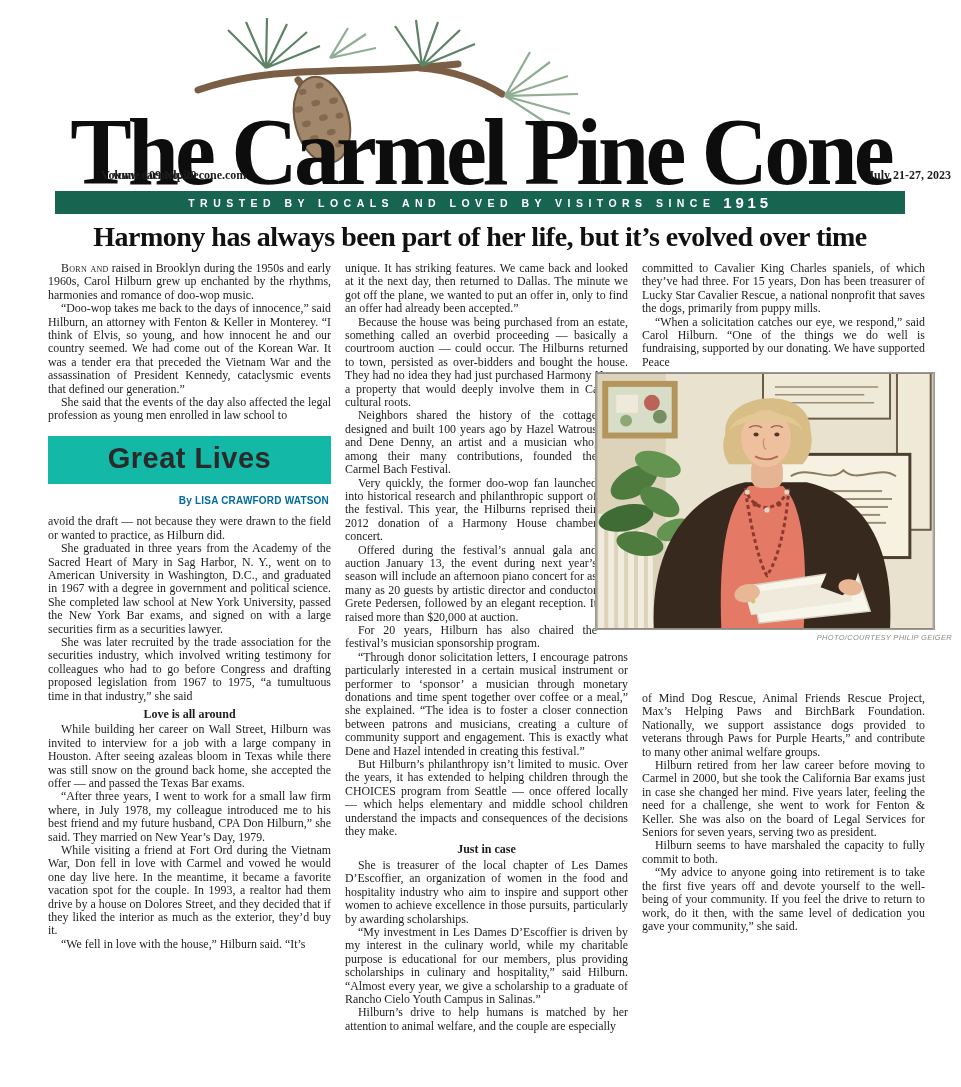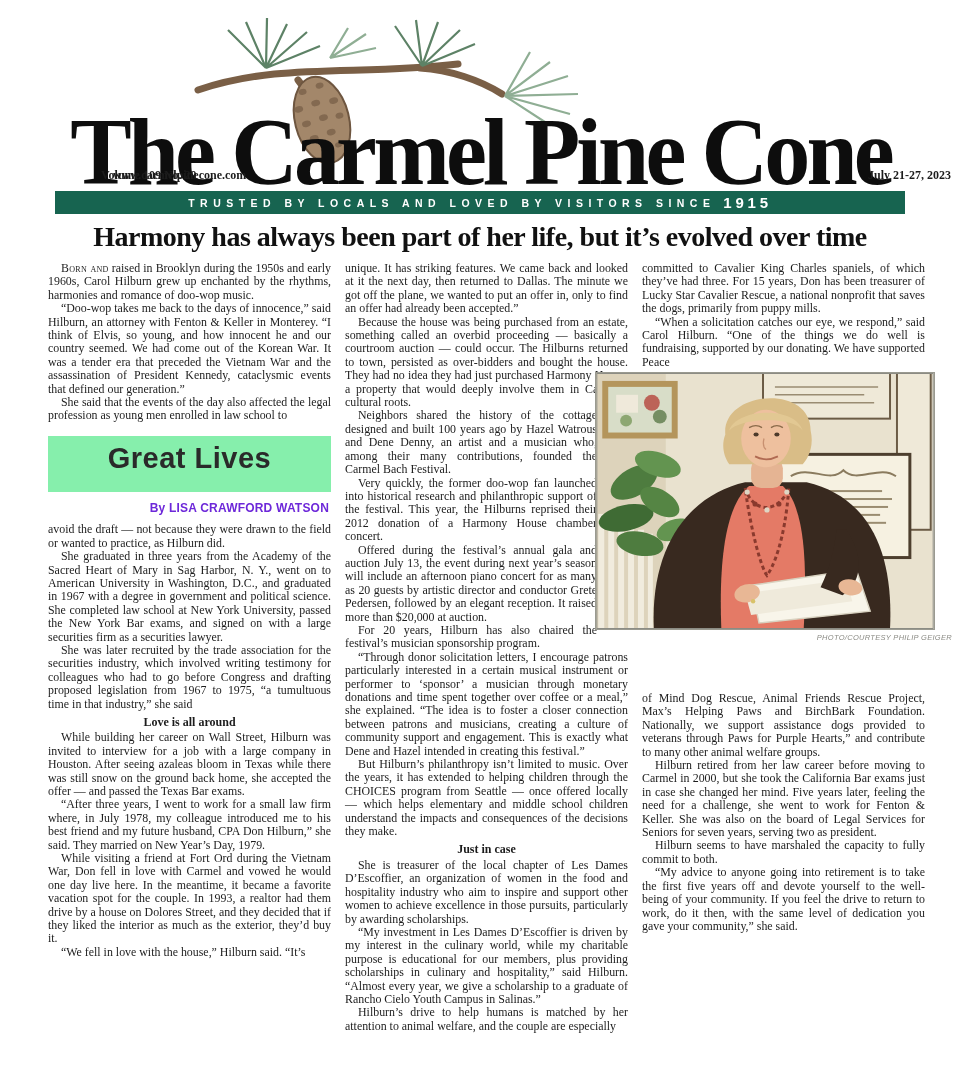--- a/index.html
+++ b/index.html
@@ -31,24 +31,24 @@
   .col p.no-indent{text-indent:0;}
   .col1{left:48px;width:283px;}
   .col2{left:345px;width:283px;}
   .col2 .narrow{width:252px;}
   .col3a{left:642px;width:283px;}
   .col3b{position:absolute;left:642px;top:692px;width:283px;font-size:11.9px;line-height:13.4px;text-align:justify;}
   .col3b p{margin:0;text-indent:13px;}
   .col3b p.no-indent{text-indent:0;}
   .smallcaps{font-variant:small-caps;letter-spacing:.3px;}
 
-  .section-box{margin:13px 0 0 0;background:#86efac;height:56px;line-height:44px;text-align:center;
+  .section-box{margin:13px 0 0 0;background:#14b8a6;height:48px;line-height:44px;text-align:center;
     font-family:"Liberation Sans",sans-serif;font-weight:bold;font-size:29px;color:#2a2a2a;letter-spacing:.5px;}
   .byline{margin:10px 2px 8px 0;text-align:right;font-family:"Liberation Sans",sans-serif;
-    font-size:12px;font-weight:bold;color:#6d28d9;letter-spacing:.2px;}
+    font-size:10px;font-weight:bold;color:#0369a1;letter-spacing:.2px;}
   .subhead{margin:5px 0 2px 0;text-align:center;font-size:12px;font-weight:bold;text-indent:0 !important;}
 
   
   .photo-block{position:absolute;left:595px;top:372px;width:340px;height:258px;border:1px solid #9a9a90;box-sizing:border-box;}
   .photo-credit{position:absolute;left:612px;top:633px;width:340px;text-align:right;
     font-family:"Liberation Sans",sans-serif;font-style:italic;font-size:7.5px;color:#8b8b85;letter-spacing:.3px;}
   .photo-caption{position:absolute;left:599px;top:645px;width:334px;
     font-family:"Liberation Sans",sans-serif;font-size:11.3px;line-height:14.5px;color:#3d3d3a;}
 </style>
 </head>
@@ -120,21 +120,21 @@
   </div>
 
   <div class="col col2">
     <div>
       <p class="no-indent">unique. It has striking features. We came back and looked at it the next day, then returned to Dallas. The minute we got off the plane, we wanted to put an offer in, only to find an offer had already been accepted.”</p>
       <p>Because the house was being purchased from an estate, something called an overbid proceeding — basically a courtroom auction — could occur. The Hilburns returned to town, persisted as over-bidders and bought the house. They had no idea they had just purchased Harmony House, a property that would deeply involve them in Carmel’s cultural roots.</p>
     </div>
     <div class="narrow">
       <p>Neighbors shared the history of the cottage designed and built 100 years ago by Hazel Watrous and Dene Denny, an artist and a musician who, among their many contributions, founded the Carmel Bach Festival.</p>
       <p>Very quickly, the former doo-wop fan launched into historical research and philanthropic support of the festival. This year, the Hilburns reprised their 2012 donation of a Harmony House chamber concert.</p>
-      <p>Offered during the festival’s annual gala and auction July 13, the event during next year’s season will include an afternoon piano concert for as many as 20 guests by artistic director and conductor Grete Pedersen, followed by an elegant reception. It raised more than $20,000 at auction.</p>
+      <p>Offered during the festival’s annual gala and auction January 13, the event during next year’s season will include an afternoon piano concert for as many as 20 guests by artistic director and conductor Grete Pedersen, followed by an elegant reception. It raised more than $20,000 at auction.</p>
       <p>For 20 years, Hilburn has also chaired the festival’s musician sponsorship program.</p>
     </div>
     <div>
       <p>“Through donor solicitation letters, I encourage patrons particularly interested in a certain musical instrument or performer to ‘sponsor’ a musician through monetary donations and time spent together over coffee or a meal,” she explained. “The idea is to foster a closer connection between patrons and musicians, creating a culture of community support and engagement. This is exactly what Dene and Hazel intended in creating this festival.”</p>
       <p>But Hilburn’s philanthropy isn’t limited to music. Over the years, it has extended to helping children through the CHOICES program from Seattle — once offered locally — which helps elementary and middle school children understand the impacts and consequences of the decisions they make.</p>
       <h3 class="subhead">Just in case</h3>
       <p>She is treasurer of the local chapter of Les Dames D’Escoffier, an organization of women in the food and hospitality industry who aim to inspire and support other women to achieve excellence in those pursuits, particularly by awarding scholarships.</p>
       <p>“My investment in Les Dames D’Escoffier is driven by my interest in the culinary world, while my charitable purpose is educational for our members, plus providing scholarships in culinary and hospitality,” said Hilburn. “Almost every year, we give a scholarship to a graduate of Rancho Cielo Youth Campus in Salinas.”</p>
       <p>Hilburn’s drive to help humans is matched by her attention to animal welfare, and the couple are especially</p>
     </div>

